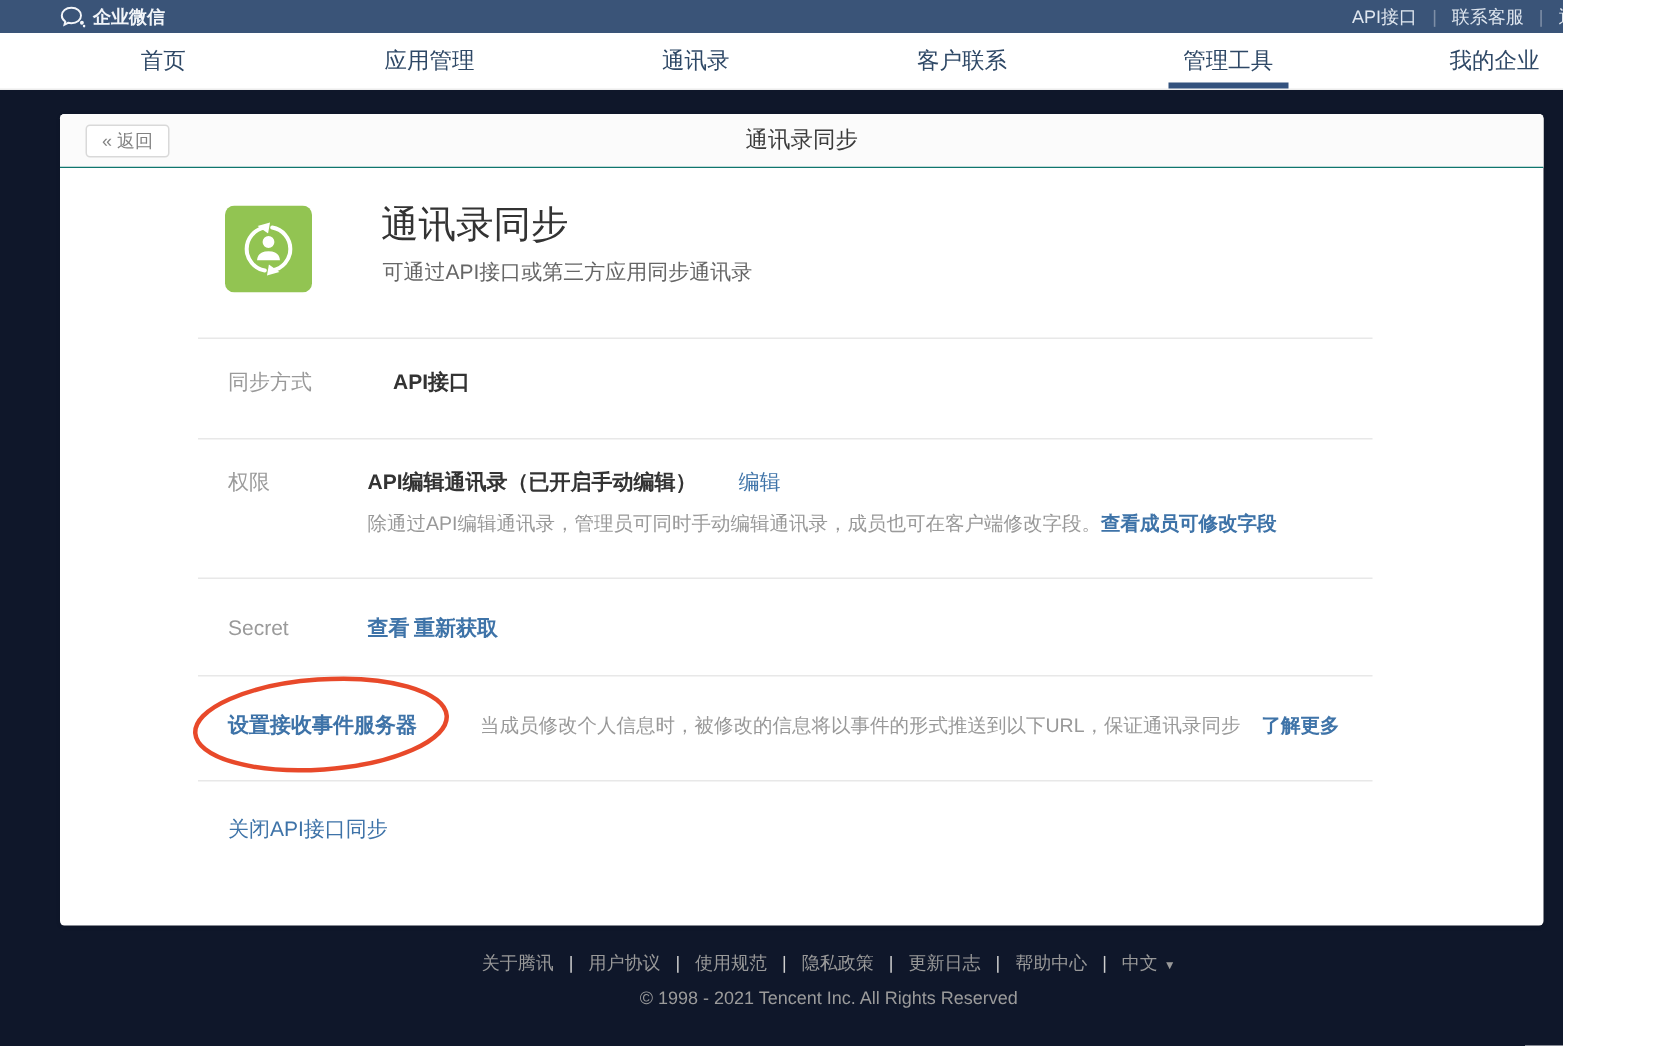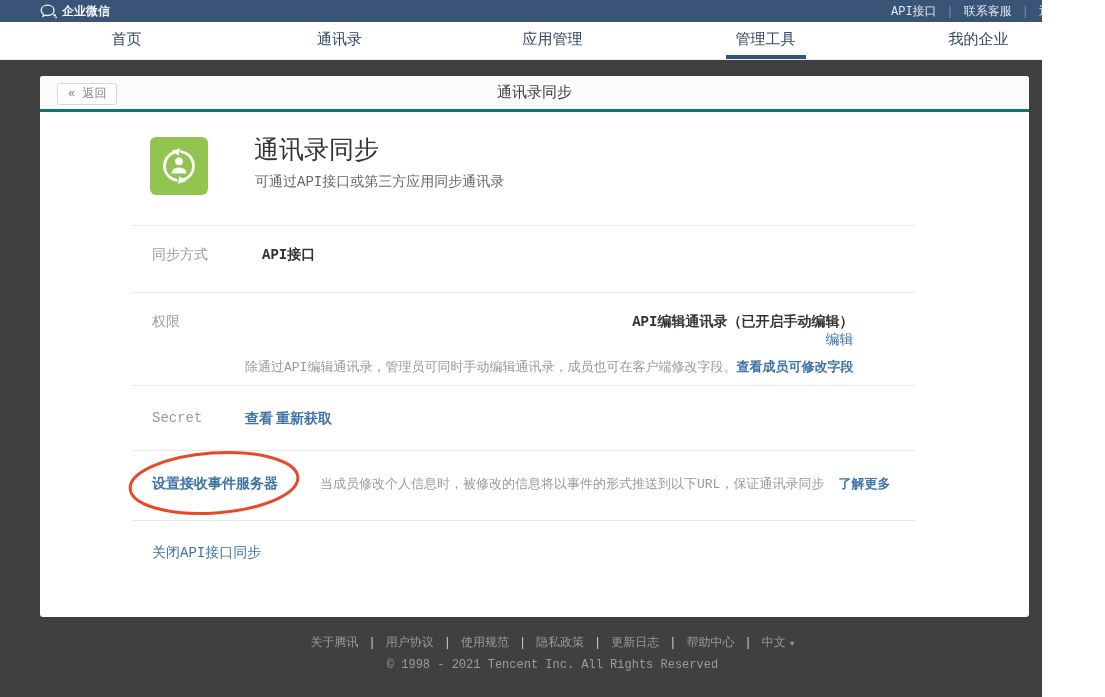--- a/index.html
+++ b/index.html
@@ -1,17 +1,17 @@
 <!DOCTYPE html>
 <html><head>
 <meta charset="utf-8">
 <style>
   * { margin:0; padding:0; box-sizing:border-box; }
   body { font-family:"Liberation Sans","DejaVu Sans",sans-serif; }
-  .page { position:relative; width:1042px; height:697px; background:#404040; overflow:hidden;font-family:Liberation Mono, monospace; }
+  .page { position:relative; width:1042px; height:697px; background:#0f172a; overflow:hidden; }
 
   
   .topbar { position:absolute; left:0; top:0; width:1105px; height:22px; background:#3a5478;
             display:flex; align-items:center; justify-content:space-between; padding:0 42px 0 40px; }
   .brand { display:flex; align-items:center; gap:5px; color:#f2f5f9; font-size:12px; font-weight:700; }
   .brand svg { display:block; }
   .topbar-links { display:flex; align-items:center; color:#dfe6ef; font-size:12px; }
   .topbar-link { cursor:pointer; }
   .topbar-link:not(:last-child)::after { content:"|"; color:rgba(255,255,255,.35); margin:0 10px; font-weight:400; }
 
@@ -19,21 +19,21 @@
   .nav { position:absolute; left:0; top:22px; width:1105px; height:38px; background:#ffffff;
          border-bottom:1px solid #ececec; display:flex; padding:0 20px; }
   .nav-item { flex:1; text-align:center; line-height:37px; font-size:15px; color:#2e4866; cursor:pointer; position:relative; }
   .nav-item.active::after { content:""; position:absolute; left:50%; transform:translateX(-50%);
          bottom:0; width:80px; height:4px; background:#33527e; }
 
   
   .card { position:absolute; left:40px; top:76px; width:989px; height:541px; background:#ffffff;
           border-radius:3px; box-shadow:0 1px 3px rgba(0,0,0,.10); }
   .card-header { position:absolute; left:0; top:0; width:100%; height:36px; background:#fbfbfb;
-          border-bottom:3px solid #0f766e; border-radius:3px 3px 0 0; }
+          border-bottom:1px solid #0f766e; border-radius:3px 3px 0 0; }
   .back-btn { position:absolute; left:17px; top:7px; height:22px; line-height:20px; padding:0 10px;
           background:#fff; border:1px solid #d9d9d9; border-radius:3px; font-size:12px; color:#828282; cursor:pointer; }
   .card-title { position:absolute; left:0; right:0; top:0; text-align:center; line-height:36px;
           font-size:15px; color:#3c3c3c; }
 
   .app-icon { position:absolute; left:110px; top:61px; width:58px; height:58px; }
   .app-title { position:absolute; left:214px; top:57px; font-size:25px; color:#333; }
   .app-subtitle { position:absolute; left:215px; top:97px; font-size:14px; color:#666; }
 
   .divider { position:absolute; left:92px; width:783px; height:1px; background:#e8e8e8; }
@@ -41,21 +41,21 @@
 
   .row-label { position:absolute; left:112px; font-size:14px; color:#9a9a9a; }
   .row-value { position:absolute; left:222px; font-size:14px; color:#333; font-weight:700; }
   .link { color:#3e73a8; cursor:pointer; font-size:14px; }
   .link.bold { font-weight:700; }
   .desc { font-size:13px; color:#999; }
 
   .r1-label { top:170px; } .r1-value { top:170px; }
   .r2-label { top:237px; }
   .r2-block { position:absolute; left:205px; top:237px; }
-  .r2-line1 { display:flex; align-items:flex-end;flex-direction:column; }
+  .r2-line1 { display:flex; align-items:flex-start; }
   .r2-line1 .link { margin-left:28px; }
   .r2-desc { margin-top:9px; }
   .r3-label { top:334px; }
   .r3-links { position:absolute; left:205px; top:334px; display:flex; gap:3px; }
   .r4 { position:absolute; left:112px; top:399px; display:flex; align-items:baseline; }
   .r4 .desc { margin-left:42px; }
   .r4 .more { margin-left:14px; }
   .r5 { position:absolute; left:112px; top:468px; }
 
   
@@ -86,22 +86,23 @@
     </div>
     <div class="topbar-links">
       <span class="topbar-link">API接口</span>
       <span class="topbar-link">联系客服</span>
       <span class="topbar-link">退出</span>
     </div>
   </div>
 
   <div class="nav">
     <div class="nav-item">首页</div>
+    <div class="nav-item">应用管理</div>
     <div class="nav-item">通讯录</div>
-    <div class="nav-item">应用管理</div>
+    <div class="nav-item">客户联系</div>
     <div class="nav-item active">管理工具</div>
     <div class="nav-item">我的企业</div>
   </div>
 
   <div class="card">
     <div class="card-header">
       <div class="back-btn">« 返回</div>
       <div class="card-title">通讯录同步</div>
     </div>
 

